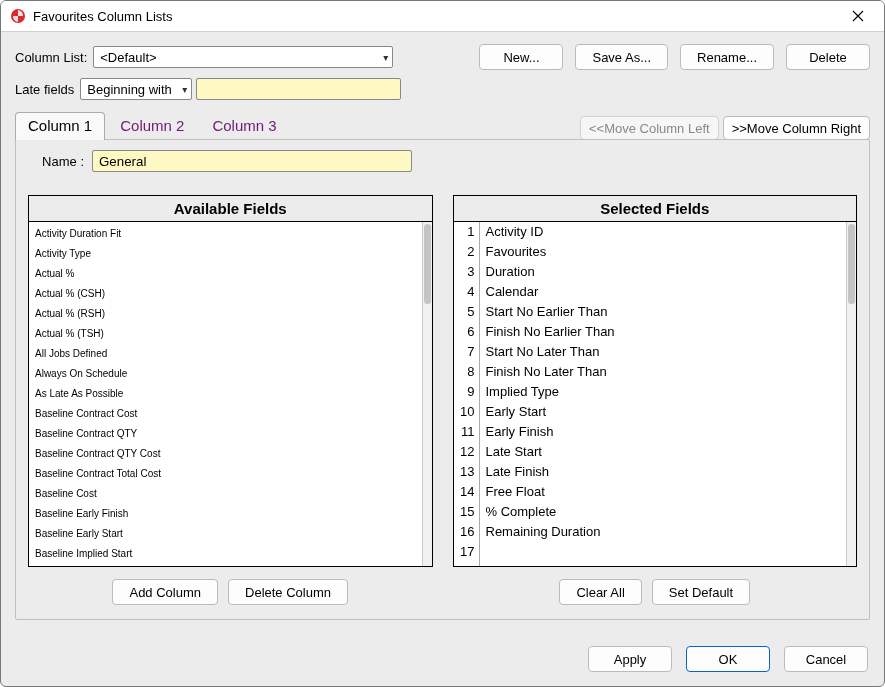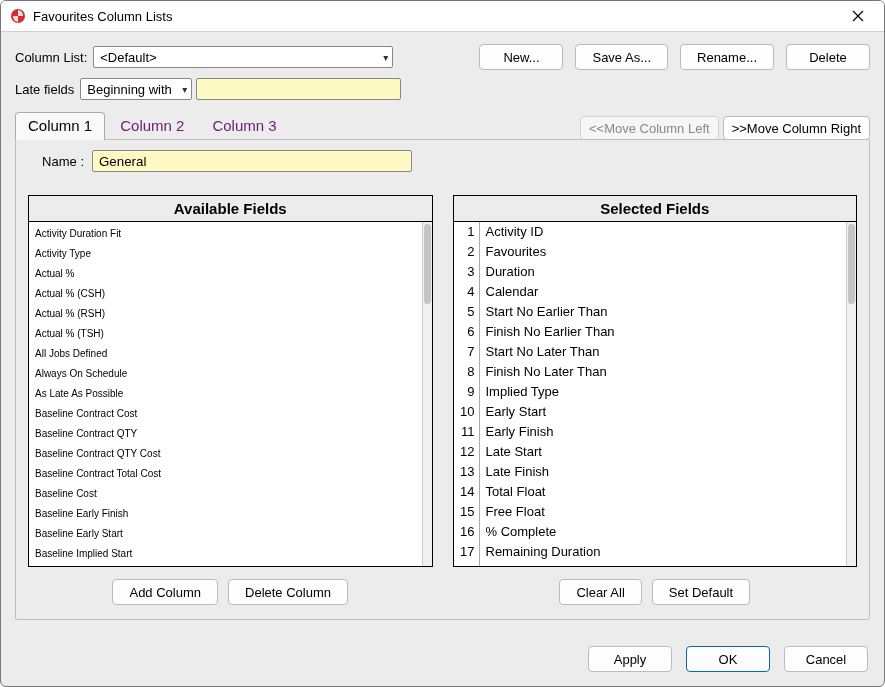--- a/index.html
+++ b/index.html
@@ -340,21 +340,20 @@
                     <div>Calendar</div>
                     <div>Start No Earlier Than</div>
                     <div>Finish No  Earlier Than</div>
                     <div>Start No Later Than</div>
                     <div>Finish No Later Than</div>
                     <div>Implied Type</div>
                     <div>Early Start</div>
                     <div>Early Finish</div>
                     <div>Late Start</div>
                     <div>Late Finish</div>
-                    <div>Total Float</div>
                     <div>Free Float</div>
                     <div>% Complete</div>
                     <div>Remaining Duration</div>
                   </div>
               </div>
               <div class="fake-scroll">
                   <div class="fake-thumb"></div>
                 </div>
             </div>
           </div>

